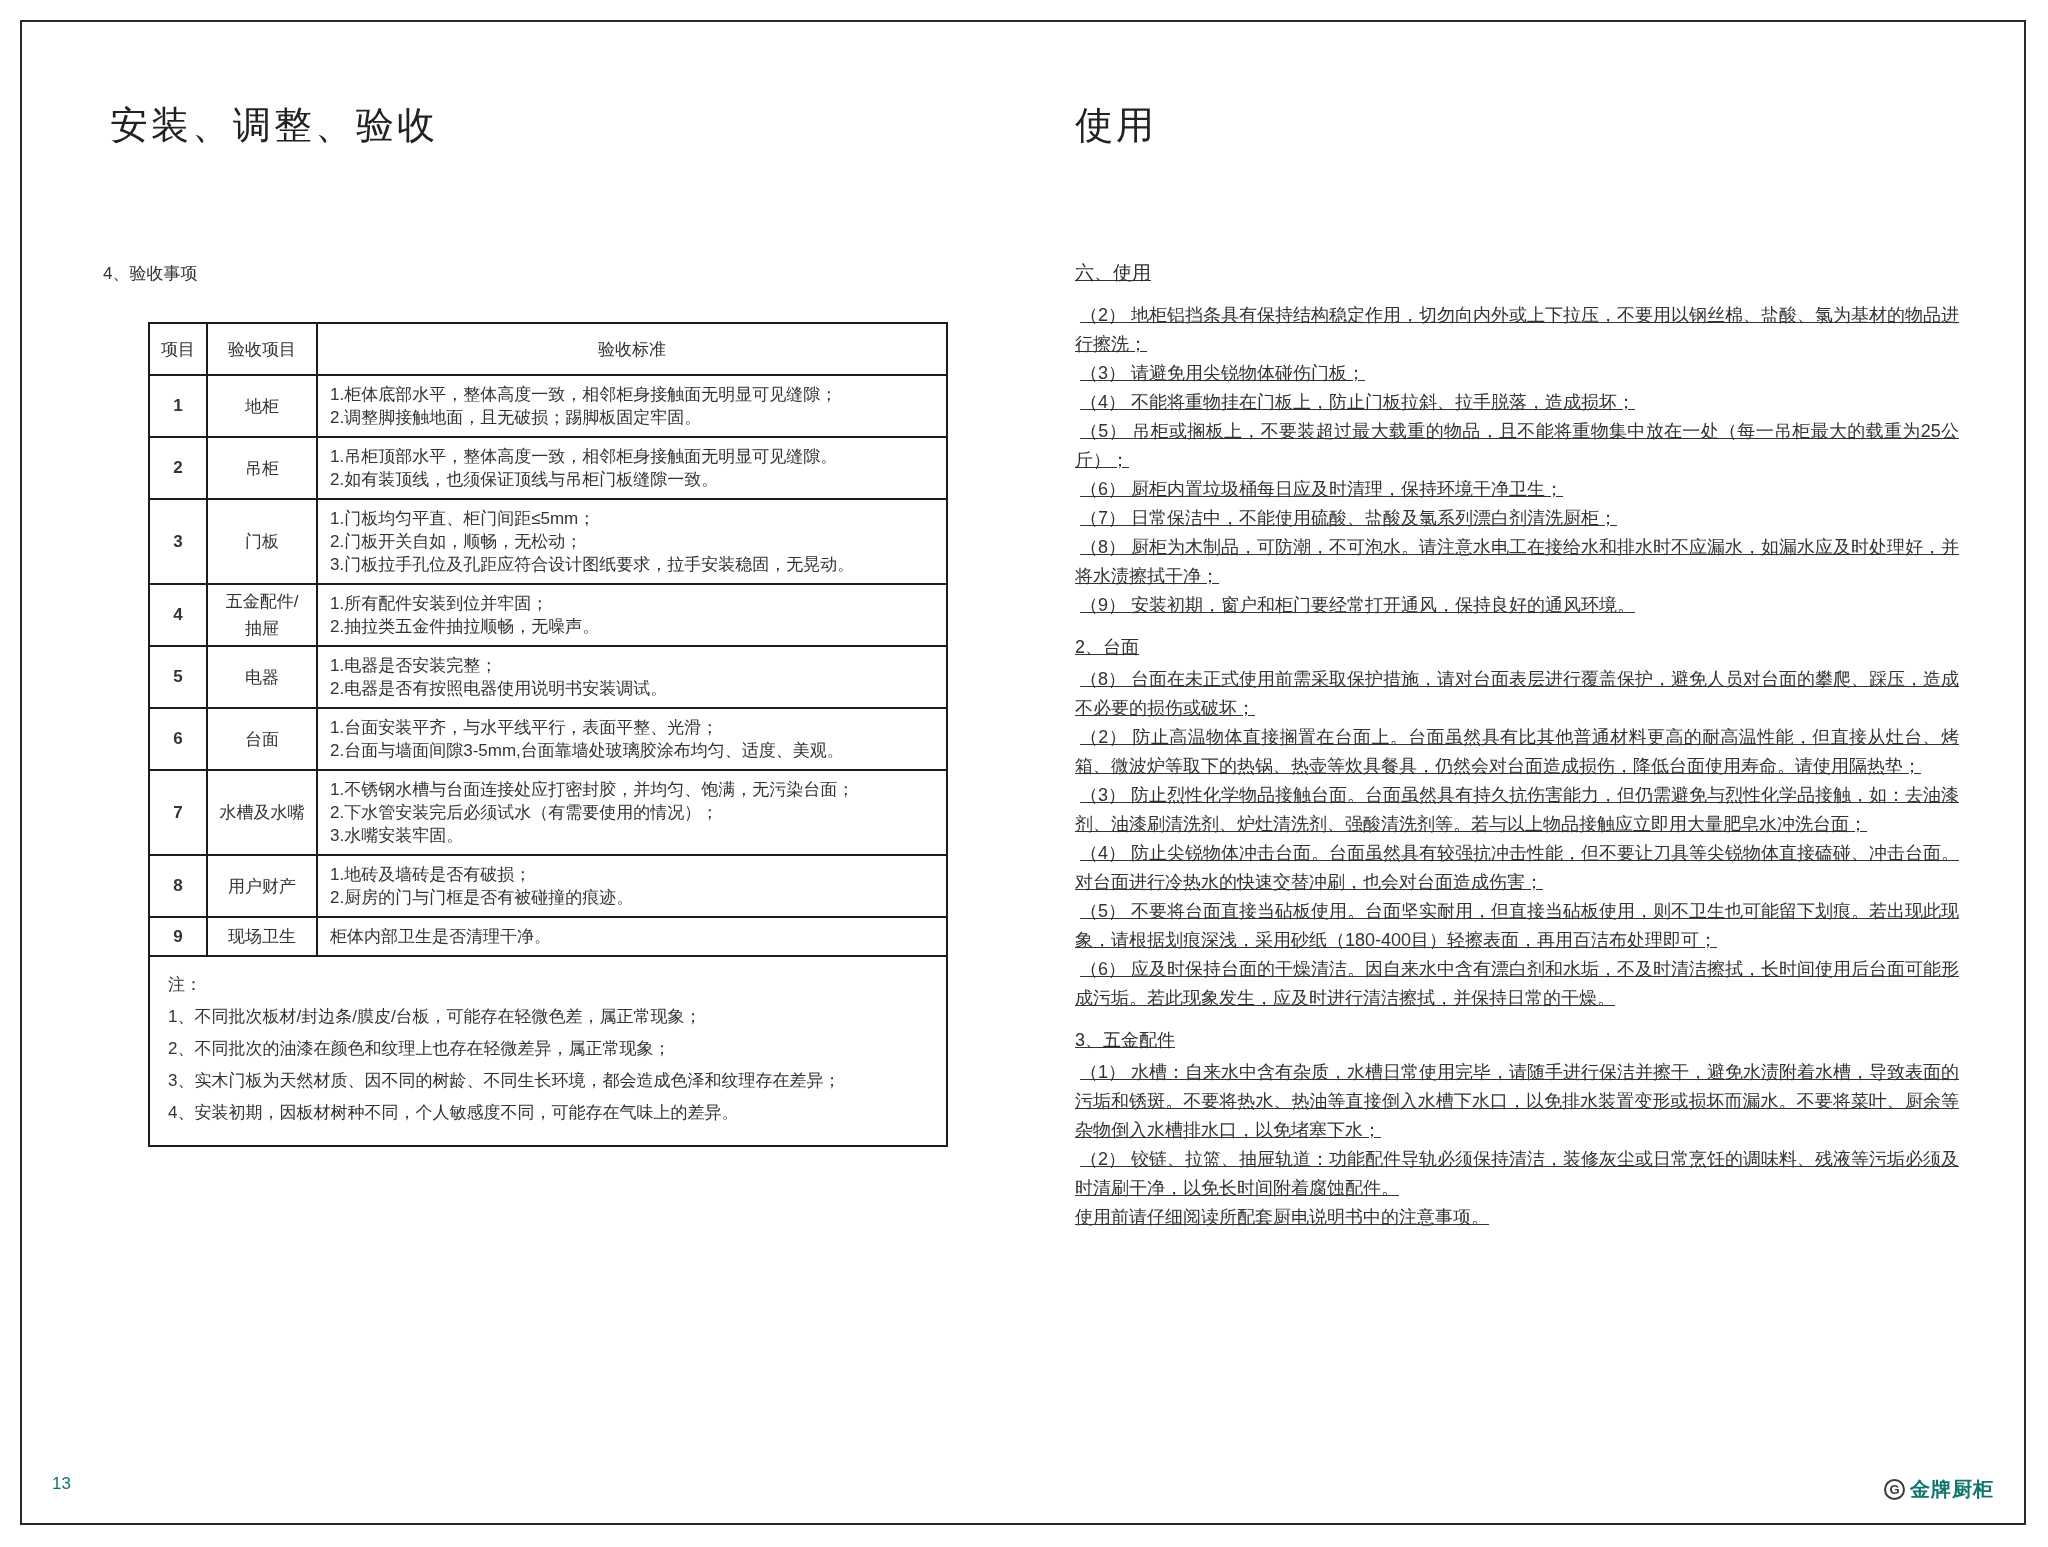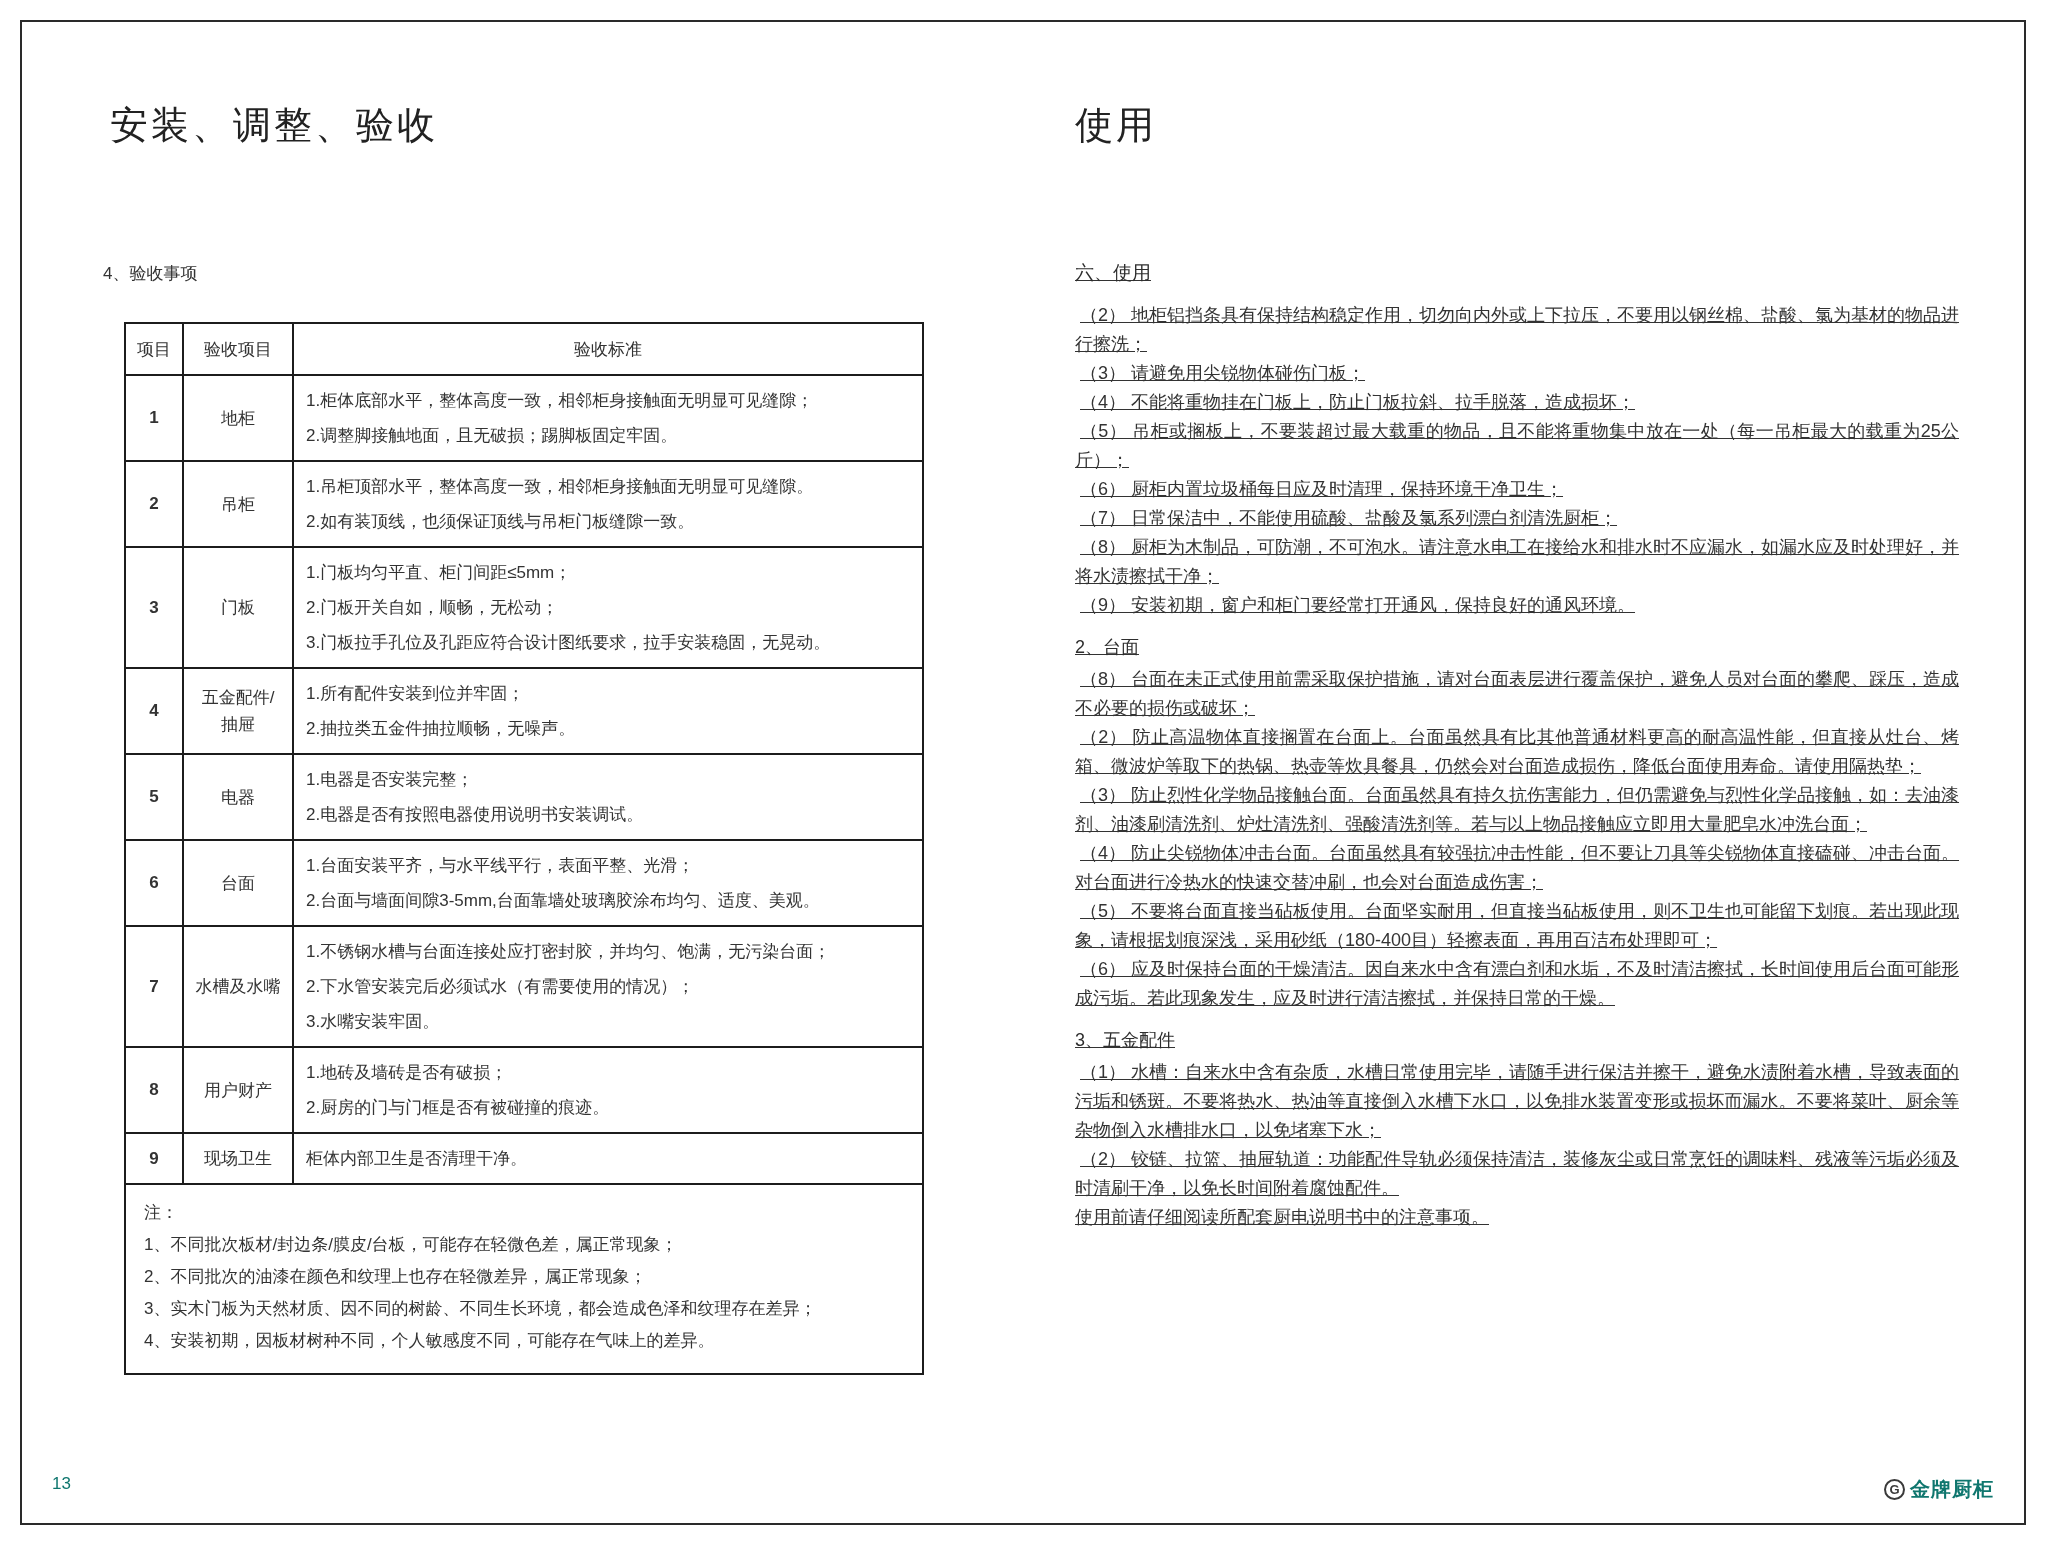--- a/index.html
+++ b/index.html
@@ -35,21 +35,21 @@
   #left-section-label {
     position: absolute;
     left: 103px; top: 262px;
     font-size: 17px;
     color: #333333;
   }
 
   
   #acceptance-table {
     position: absolute;
-    left: 124px; top: 322px;
+    left: 148px; top: 322px;
     width: 800px;
     border-collapse: collapse;
     table-layout: fixed;
   }
   #acceptance-table th, #acceptance-table td {
     border: 2px solid #1c1c1c;
     font-size: 17px;
     color: #333333;
     box-sizing: border-box;
   }
@@ -70,21 +70,21 @@
     width: 110px;
     text-align: center;
     vertical-align: middle;
     white-space: pre-line;
     line-height: 27px;
   }
   .c-std {
     text-align: left;
     vertical-align: middle;
     white-space: pre-line;
-    line-height: 35px;
+    line-height: 23px;
     padding: 7px 24px 7px 12px;
   }
   .c-notes {
     padding: 12px 18px 16px 18px;
   }
   .note-line {
     font-size: 17px;
     line-height: 32px;
     color: #333333;
   }

